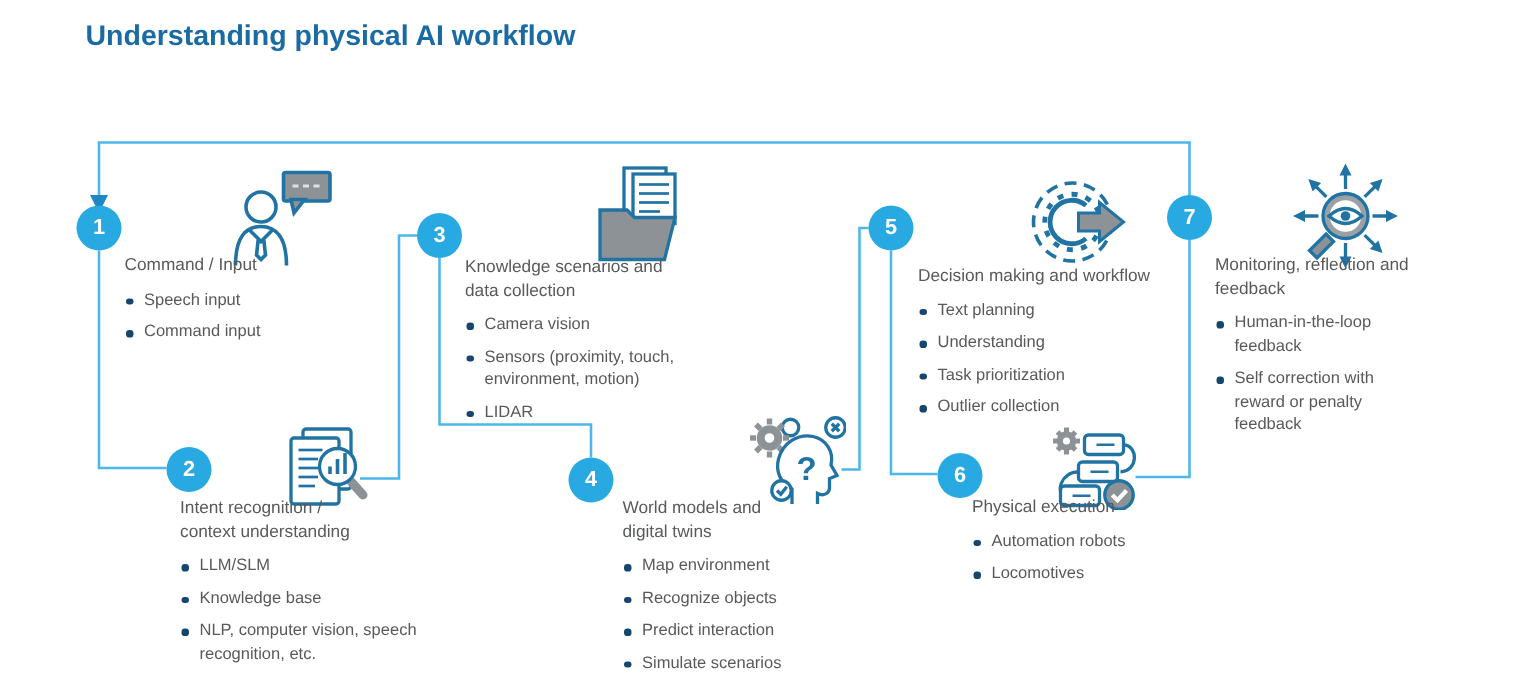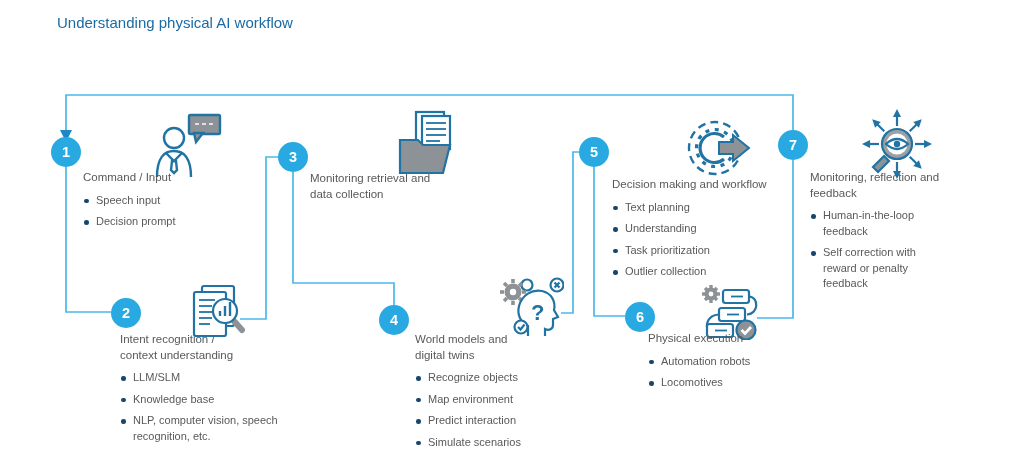--- a/index.html
+++ b/index.html
@@ -2,21 +2,21 @@
 <html><head>
 <meta charset="utf-8">
 <style>
   html,body{margin:0;padding:0;background:#fff;}
   #canvas{
     position:relative;width:1024px;height:452px;background:#ffffff;overflow:hidden;
     font-family:"Liberation Sans", sans-serif;
   }
   #page-title{
     position:absolute;left:57px;top:14px;margin:0;
-    font-size:15px;font-weight:normal;color:#1a6ba4;letter-spacing:0;
+    font-size:19px;font-weight:bold;color:#1a6ba4;letter-spacing:0;
   }
   #connectors{position:absolute;left:0;top:0;z-index:1;}
   .num{
     position:absolute;width:30px;height:30px;border-radius:50%;
     background:#29a9e1;color:#fff;font-weight:bold;font-size:14.5px;
     display:flex;align-items:center;justify-content:center;z-index:3;
   }
   .n1{left:51px;top:137px}
   .n2{left:111px;top:298px}
   .n3{left:278px;top:142px}
@@ -230,42 +230,47 @@
         <path d="M33,44 Q44,34 55,44 Q44,54 33,44 Z" fill="#fff"></path>
         <circle cx="44" cy="44" r="3.2" fill="#2173a3" stroke="none"></circle>
       </g>
     </svg>
   </div>
 
   <div class="txt t1">
     <div class="step-title">Command / Input</div>
     <ul>
       <li>Speech input</li>
-      <li>Decision prompt</li>
+      <li>Command input</li>
     </ul>
   </div>
 
   <div class="txt t2">
     <div class="step-title">Intent recognition / context understanding</div>
     <ul>
       <li>LLM/SLM</li>
       <li>Knowledge base</li>
       <li>NLP, computer vision, speech recognition, etc.</li>
     </ul>
   </div>
 
   <div class="txt t3">
-    <div class="step-title">Monitoring retrieval and data collection</div>
+    <div class="step-title">Knowledge scenarios and data collection</div>
+    <ul>
+      <li>Camera vision</li>
+      <li>Sensors (proximity, touch, environment, motion)</li>
+      <li>LIDAR</li>
+    </ul>
   </div>
 
   <div class="txt t4">
     <div class="step-title">World models and digital twins</div>
     <ul>
+      <li>Map environment</li>
       <li>Recognize objects</li>
-      <li>Map environment</li>
       <li>Predict interaction</li>
       <li>Simulate scenarios</li>
     </ul>
   </div>
 
   <div class="txt t5">
     <div class="step-title">Decision making and workflow</div>
     <ul>
       <li>Text planning</li>
       <li>Understanding</li>

